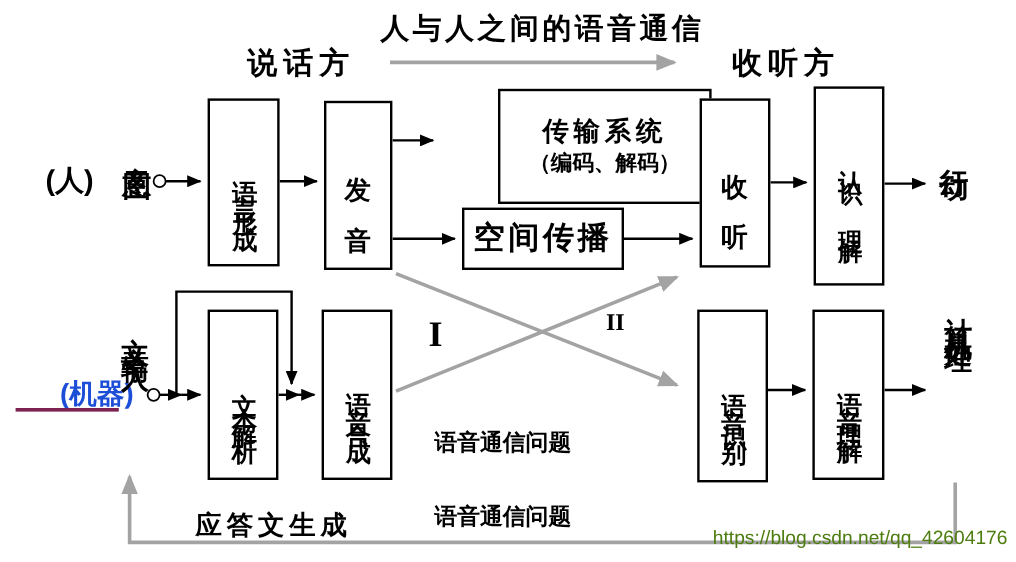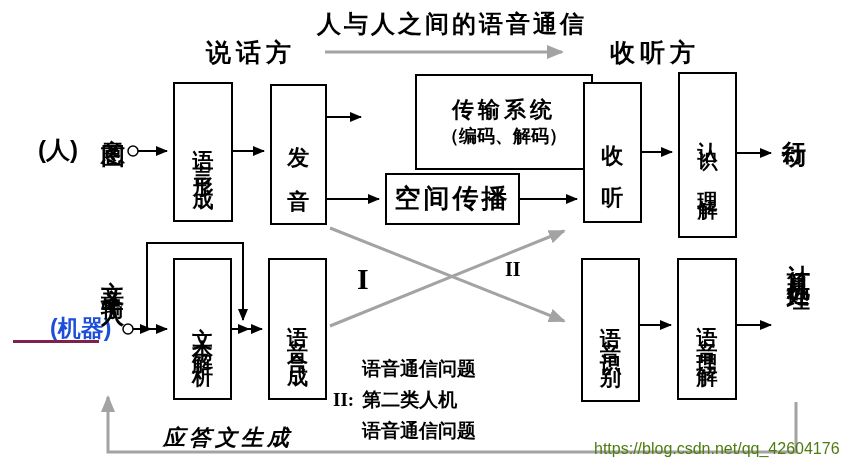--- a/index.html
+++ b/index.html
@@ -43,21 +43,21 @@
   #b-srecog{left:581px;top:258px;width:59px;height:144px;}
   #b-sunder{left:677px;top:258px;width:60px;height:142px;}
   #cross-1{left:357px;top:262px;font-size:30px;}
   #cross-2{left:505px;top:258px;font-size:20px;}
   .legend-row{position:absolute;font-weight:bold;font-size:19px;white-space:nowrap;}
   .legend-row .num{font-family:"Liberation Serif",serif;margin-right:8px;}
   #leg-1{left:333px;top:326px;}
   #leg-2{left:362px;top:356px;}
   #leg-3{left:333px;top:387px;}
   #leg-4{left:362px;top:418px;}
-  #lbl-response{left:163px;top:423px;font-size:22px;letter-spacing:4px;font-style:italic;}
+  #lbl-response{left:163px;top:423px;font-size:22px;letter-spacing:4px;}
   #watermark{position:absolute;left:594px;top:440px;font-size:16px;font-weight:normal;
     color:#4d7c0f;white-space:nowrap;}
 </style>
 </head>
 <body>
 
 <div id="canvas">
 
   <svg id="lines" viewBox="0 0 847 468">
     <defs>
@@ -140,21 +140,18 @@
   </div>
   <div class="box" id="b-sunder">
     <span class="vtext v4">语音理解</span>
   </div>
   <div class="lbl vtext" id="lbl-compproc">计算机处理</div>
 
   <div class="lbl serif" id="cross-1">I</div>
   <div class="lbl serif" id="cross-2">II</div>
 
   <div class="legend-row" id="leg-2">语音通信问题</div>
-  <div class="legend-row" id="leg-3">
-    <span class="num">II:</span><span>第二类人机</span>
-  </div>
   <div class="legend-row" id="leg-4">语音通信问题</div>
 
   <div class="lbl" id="lbl-response">应答文生成</div>
 
   <div id="watermark">https://blog.csdn.net/qq_42604176</div>
 </div>
 
 </body></html>

